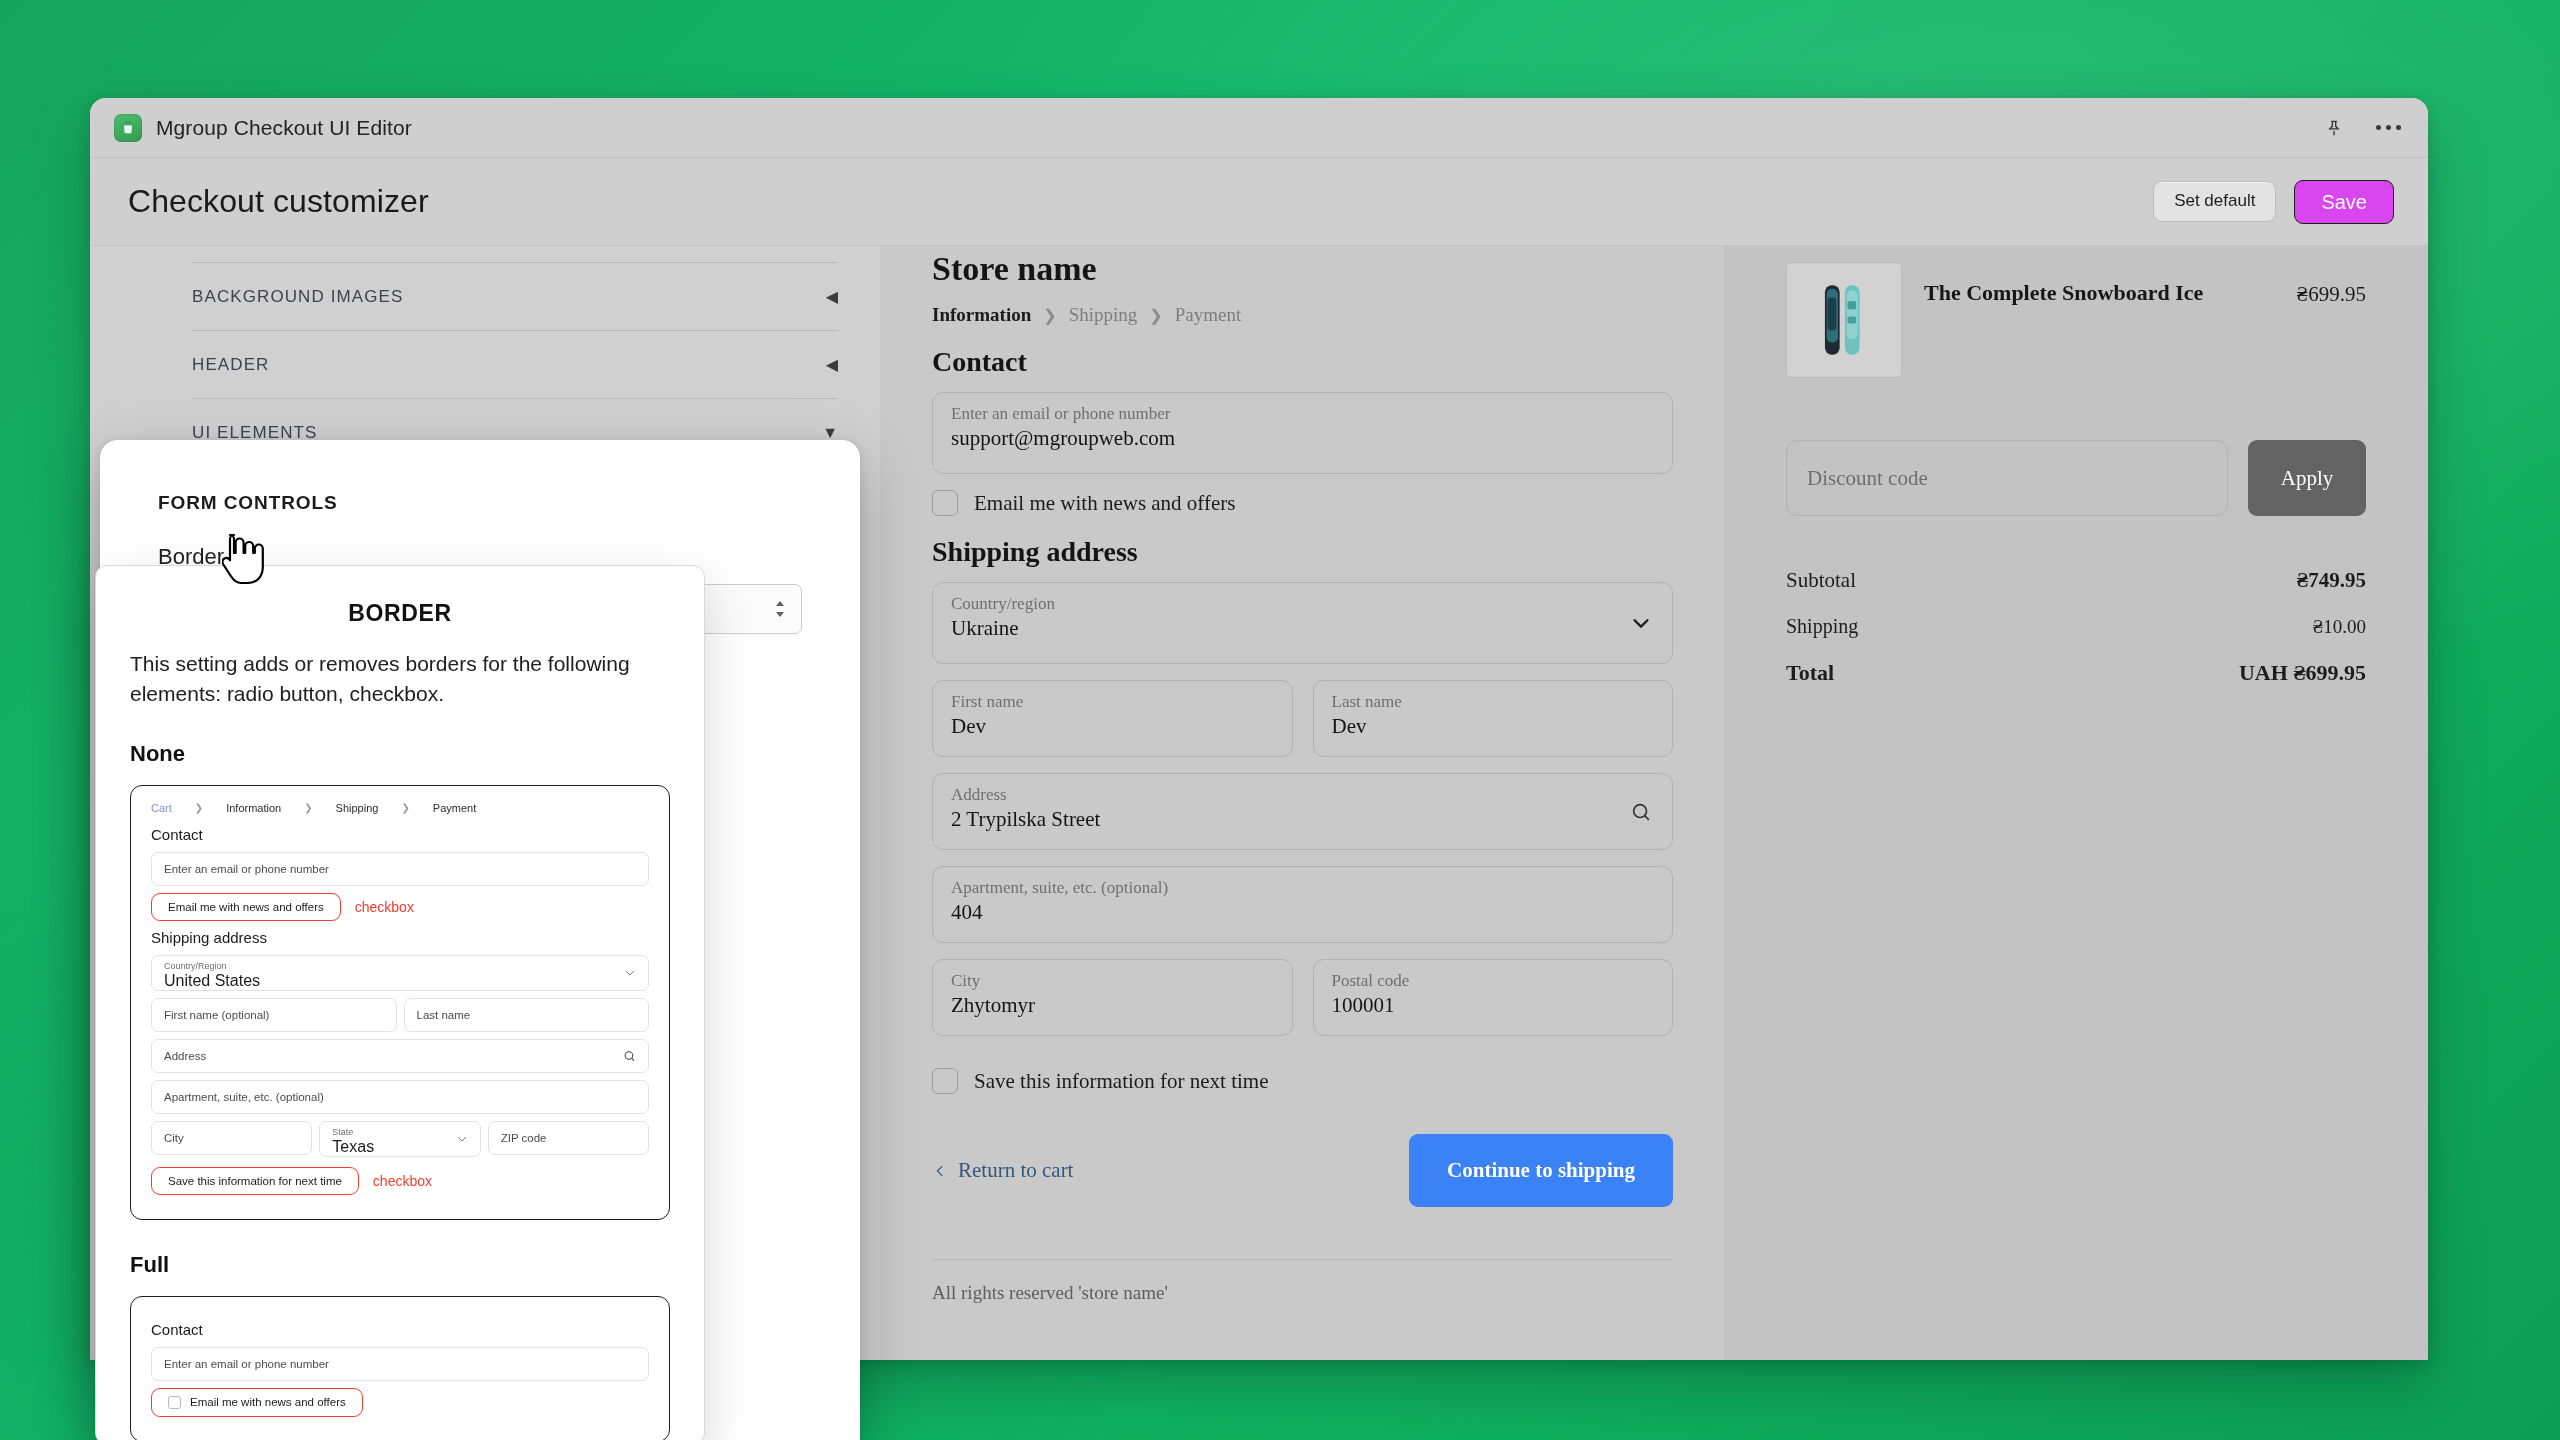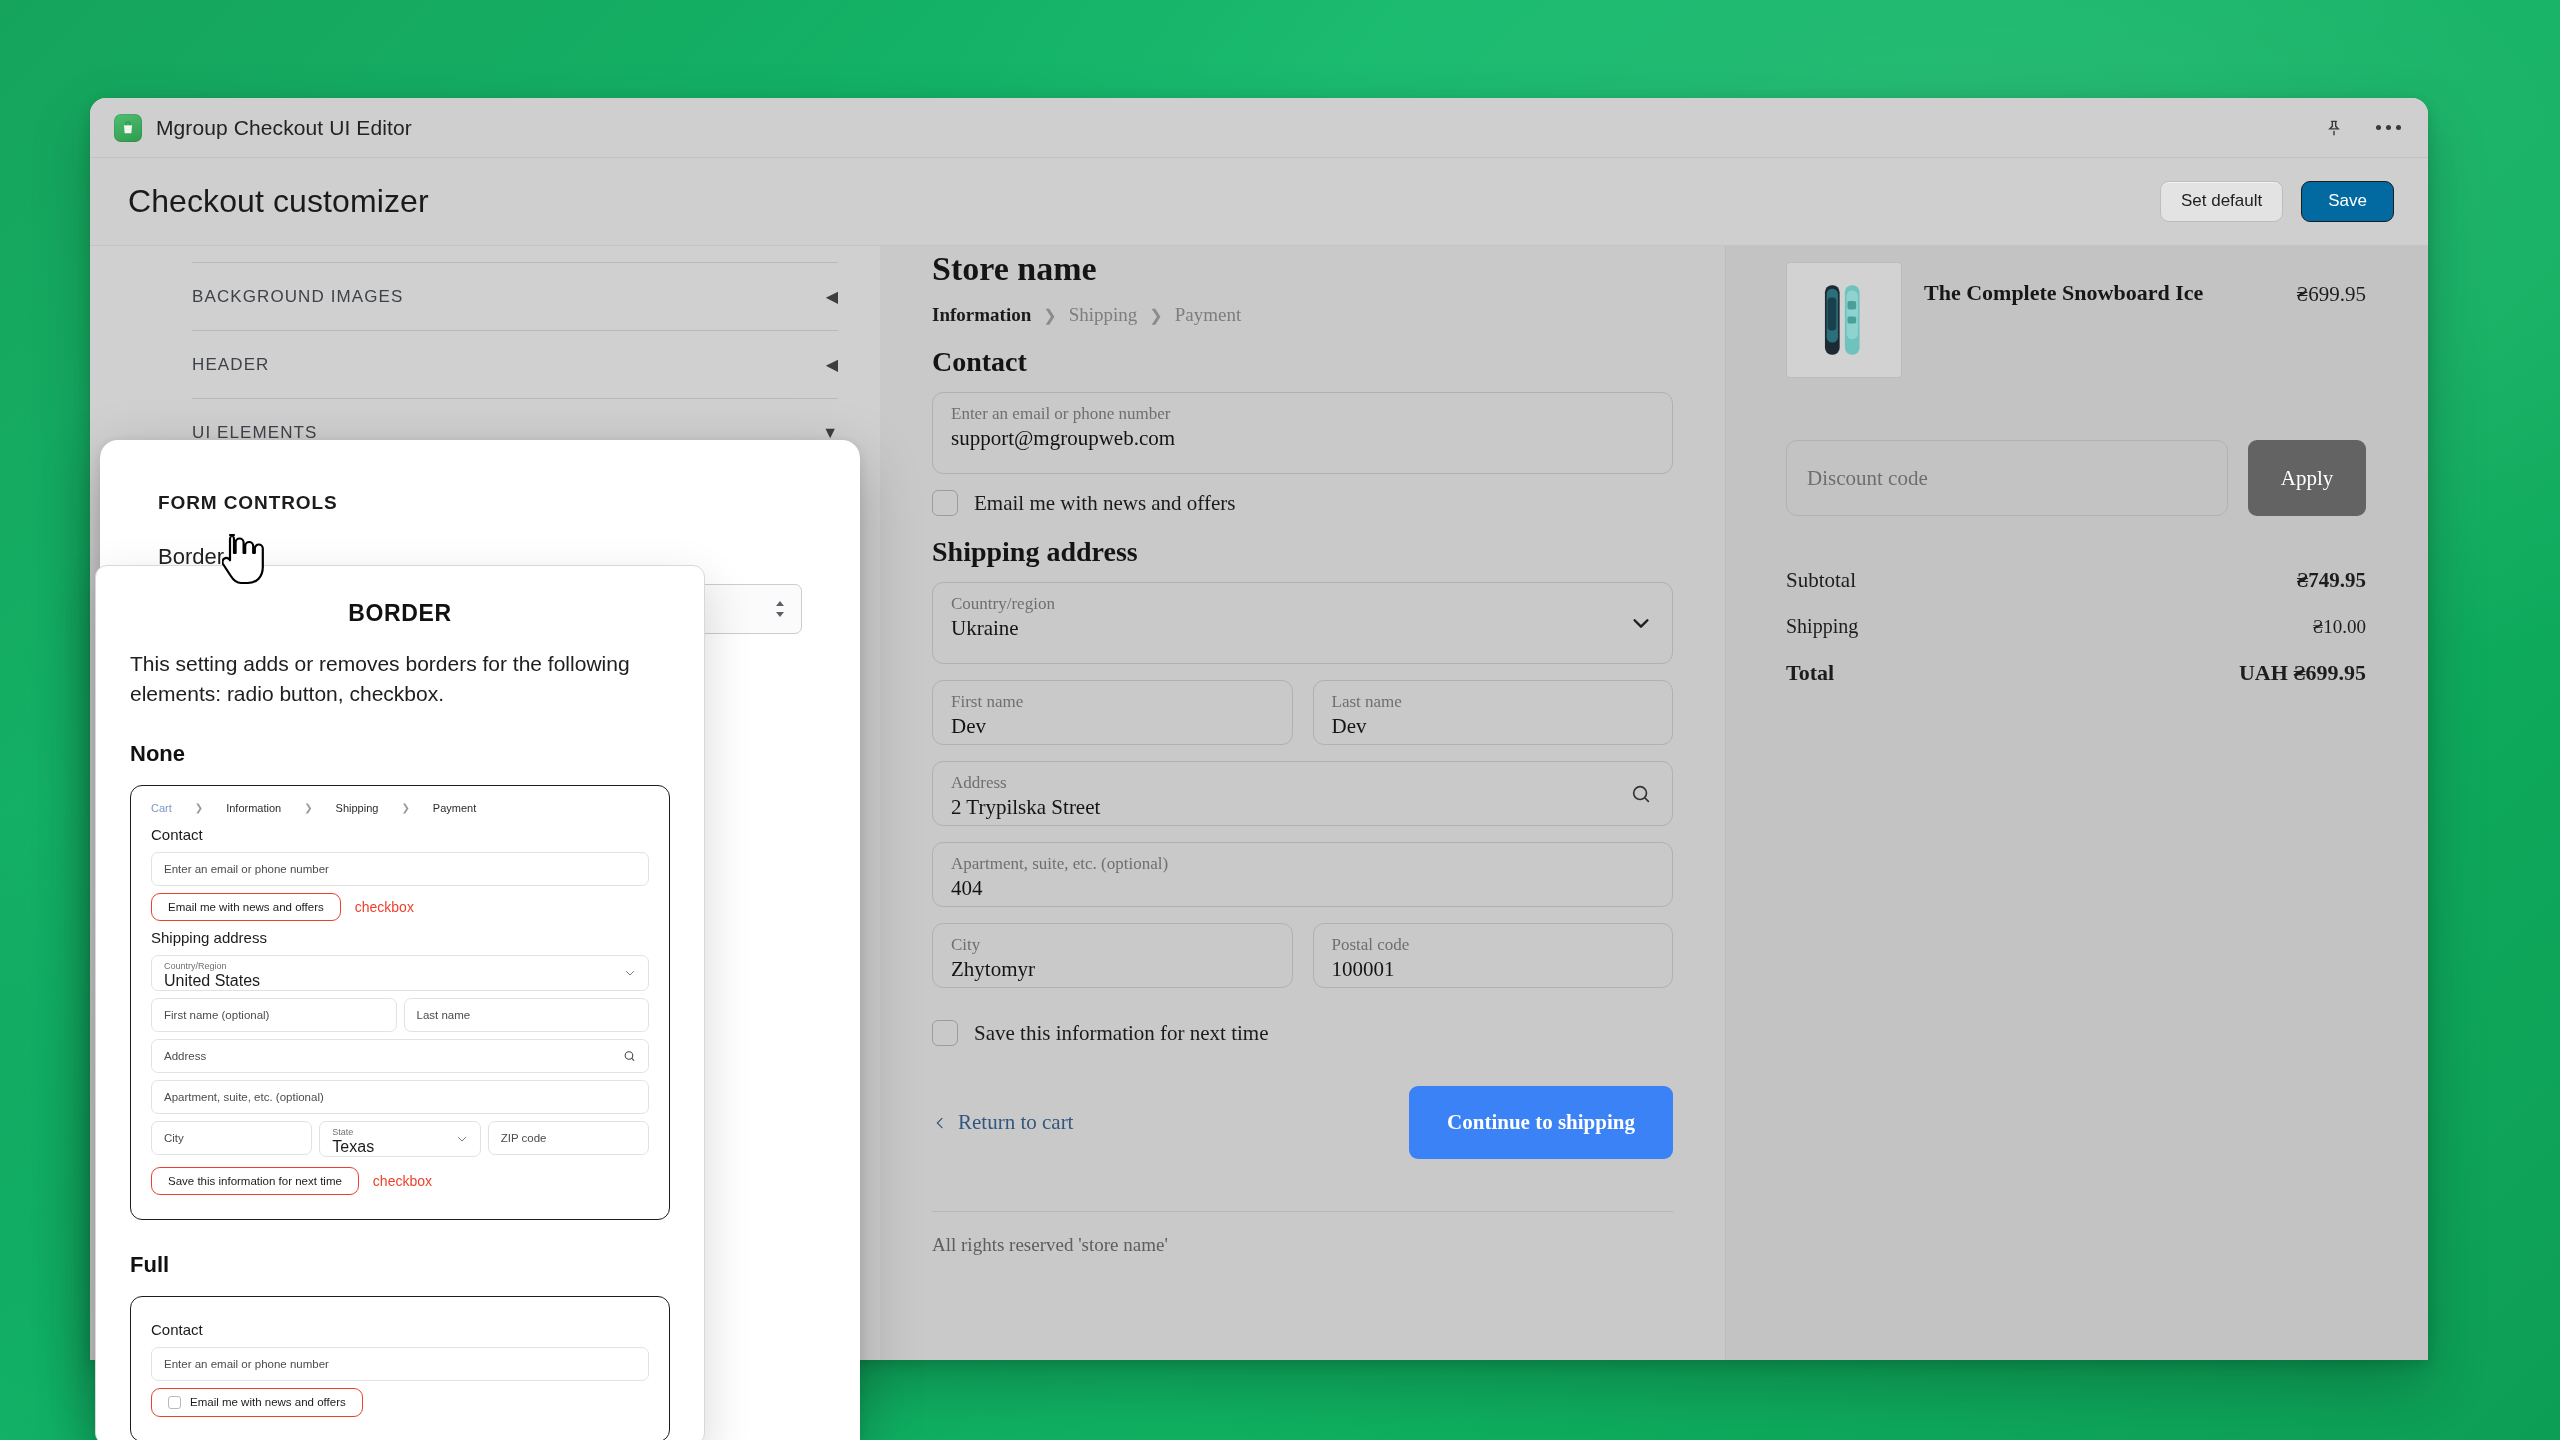--- a/index.html
+++ b/index.html
@@ -58,21 +58,21 @@
   }
   .page-title { font-size: 32px; color: #1a1a1a; letter-spacing: .1px; }
   .head-actions { margin-left: auto; display: flex; gap: 18px; align-items: center; }
   .btn-secondary {
     background: #e3e3e3; color: #1f1f1f; font-size: 17px;
     border: 1px solid #bdbdbd; border-radius: 9px;
     padding: 10px 20px; line-height: 1.1;
     box-shadow: 0 1px 0 rgba(255,255,255,.6) inset;
   }
   .btn-dark {
-    background: #0369a1; color: #fff; font-size: 17px;
+    background: #d946ef; color: #fff; font-size: 20px;
     border: 1px solid #1d1d1d; border-radius: 9px;
     padding: 10px 26px; line-height: 1.1;
   }
 
   
   .body-split { display: flex; height: calc(1262px - 60px - 88px); background: #d6d6d6; }
 
   
   .settings-pane {
     width: 790px; flex: none;
@@ -109,21 +109,21 @@
   .store-name {
     font-size: 34px; font-weight: bold; color: #151515; margin-top: -22px;
   }
   .breadcrumb { display: flex; align-items: center; gap: 12px; font-size: 19px; margin-top: 16px; }
   .bc-active { color: #1b1b1b; font-weight: bold; }
   .bc-sep { color: #8b8b8b; font-size: 16px; }
   .bc-muted { color: #7d7d7d; }
   .sec-title { font-size: 28px; font-weight: bold; color: #141414; margin: 20px 0 14px; }
   .fld {
     background: transparent; border: 1px solid #b1b1b1; border-radius: 11px;
-    height: 65px; padding: 10px 18px 0 18px; position: relative; margin-bottom: 16px;
+    height: 77px; padding: 10px 18px 0 18px; position: relative; margin-bottom: 16px;
   }
   .fld .lbl { font-size: 17px; color: #6f6f6f; line-height: 1.25; }
   .fld .val { font-size: 21px; color: #141414; line-height: 1.3; margin-top: 1px; }
   .fld.tall { height: 82px; }
   .fld-row { display: flex; gap: 20px; }
   .fld-row > .fld { flex: 1; }
   .fld .chev { position: absolute; right: 20px; top: 50%; transform: translateY(-50%); width: 22px; height: 22px; color: #1f1f1f; }
   .fld .mag { position: absolute; right: 20px; top: 50%; transform: translateY(-50%); width: 22px; height: 22px; color: #333; }
   .check-row { display: flex; align-items: center; gap: 16px; margin: 16px 0 8px; }
   .cbx { width: 26px; height: 26px; border: 1px solid #9d9d9d; border-radius: 6px; background: transparent; flex: none; }

